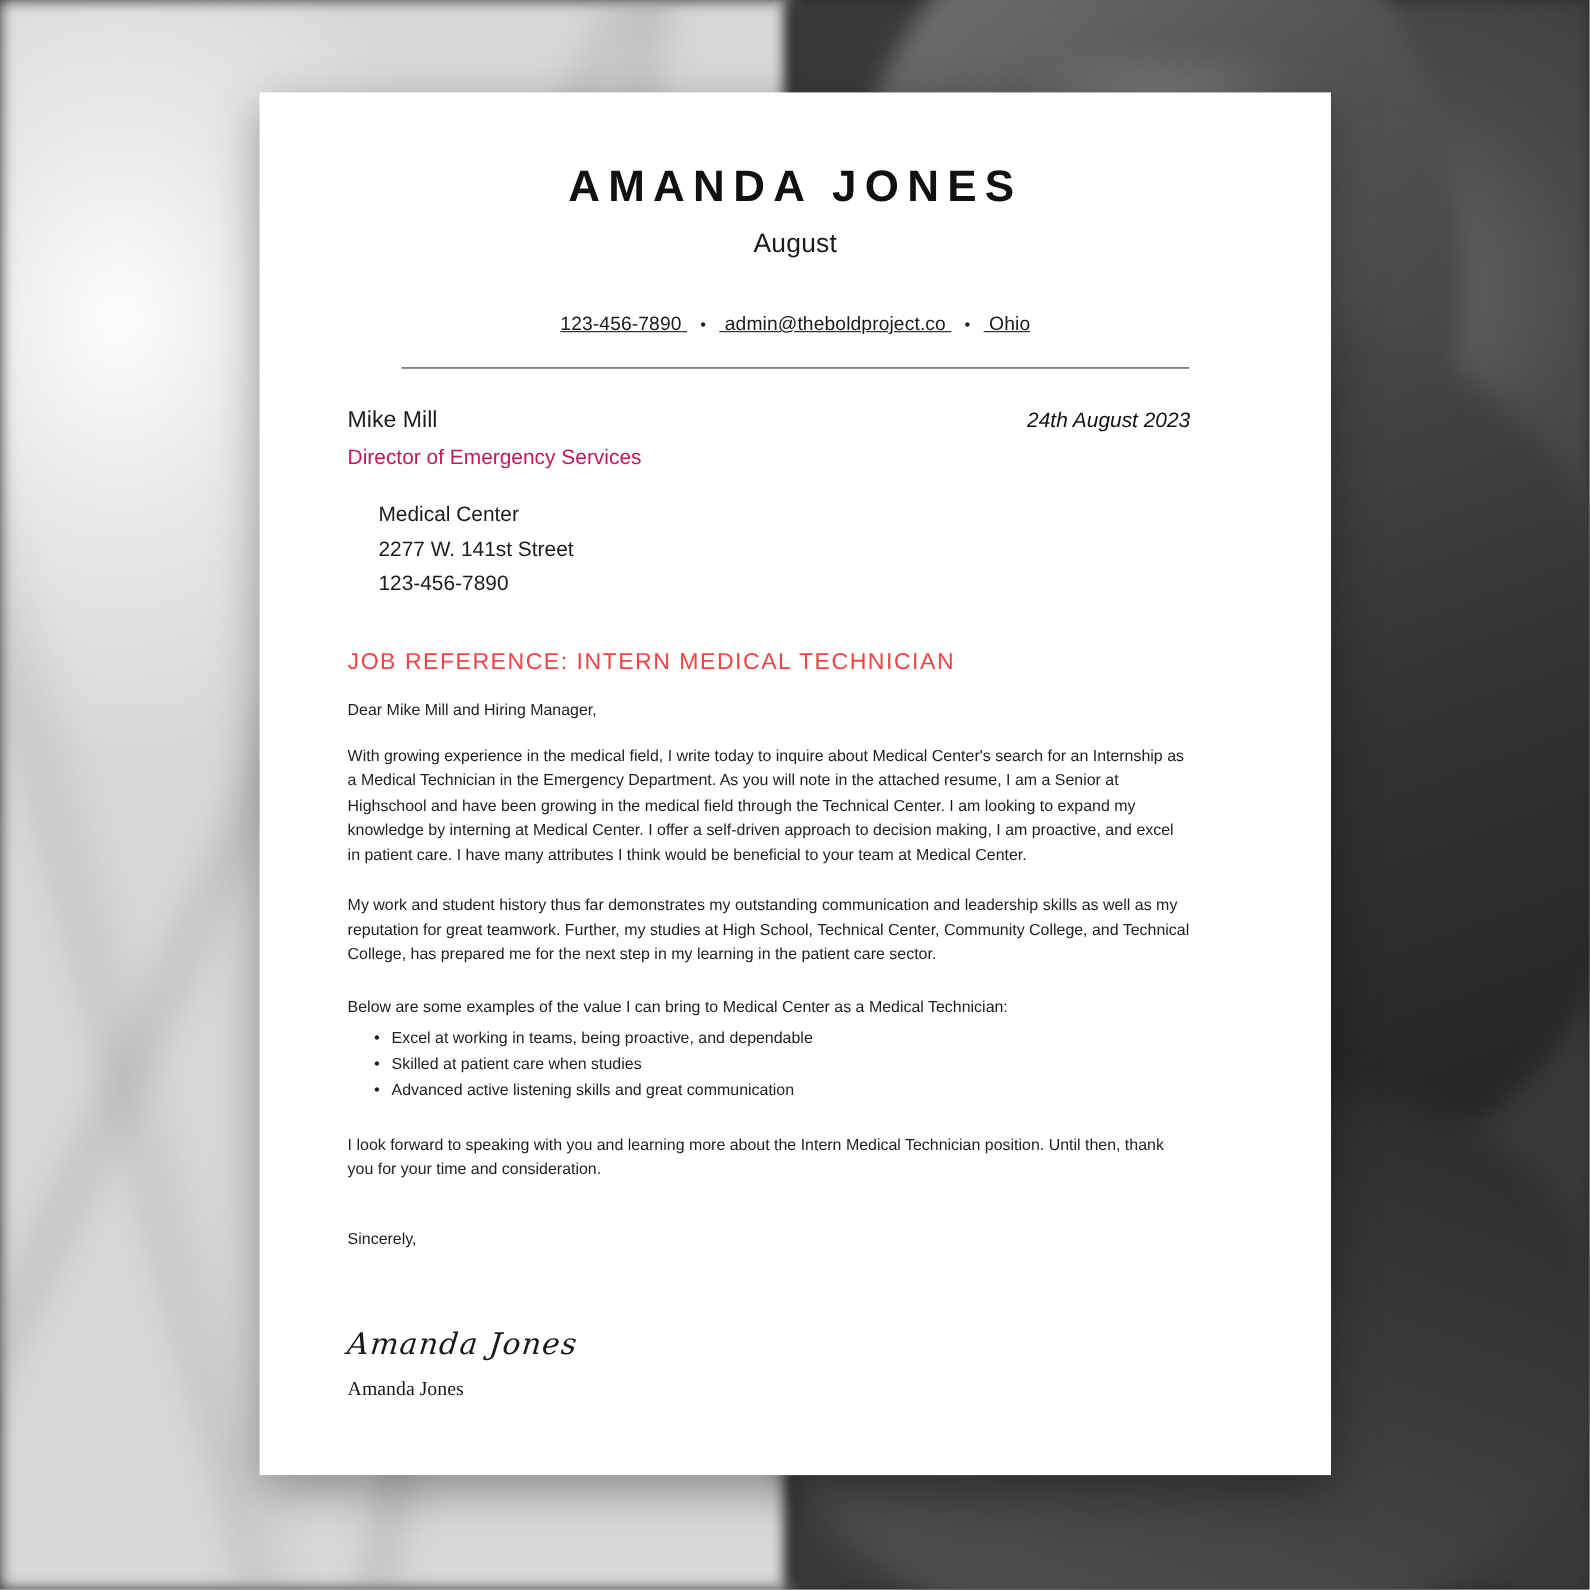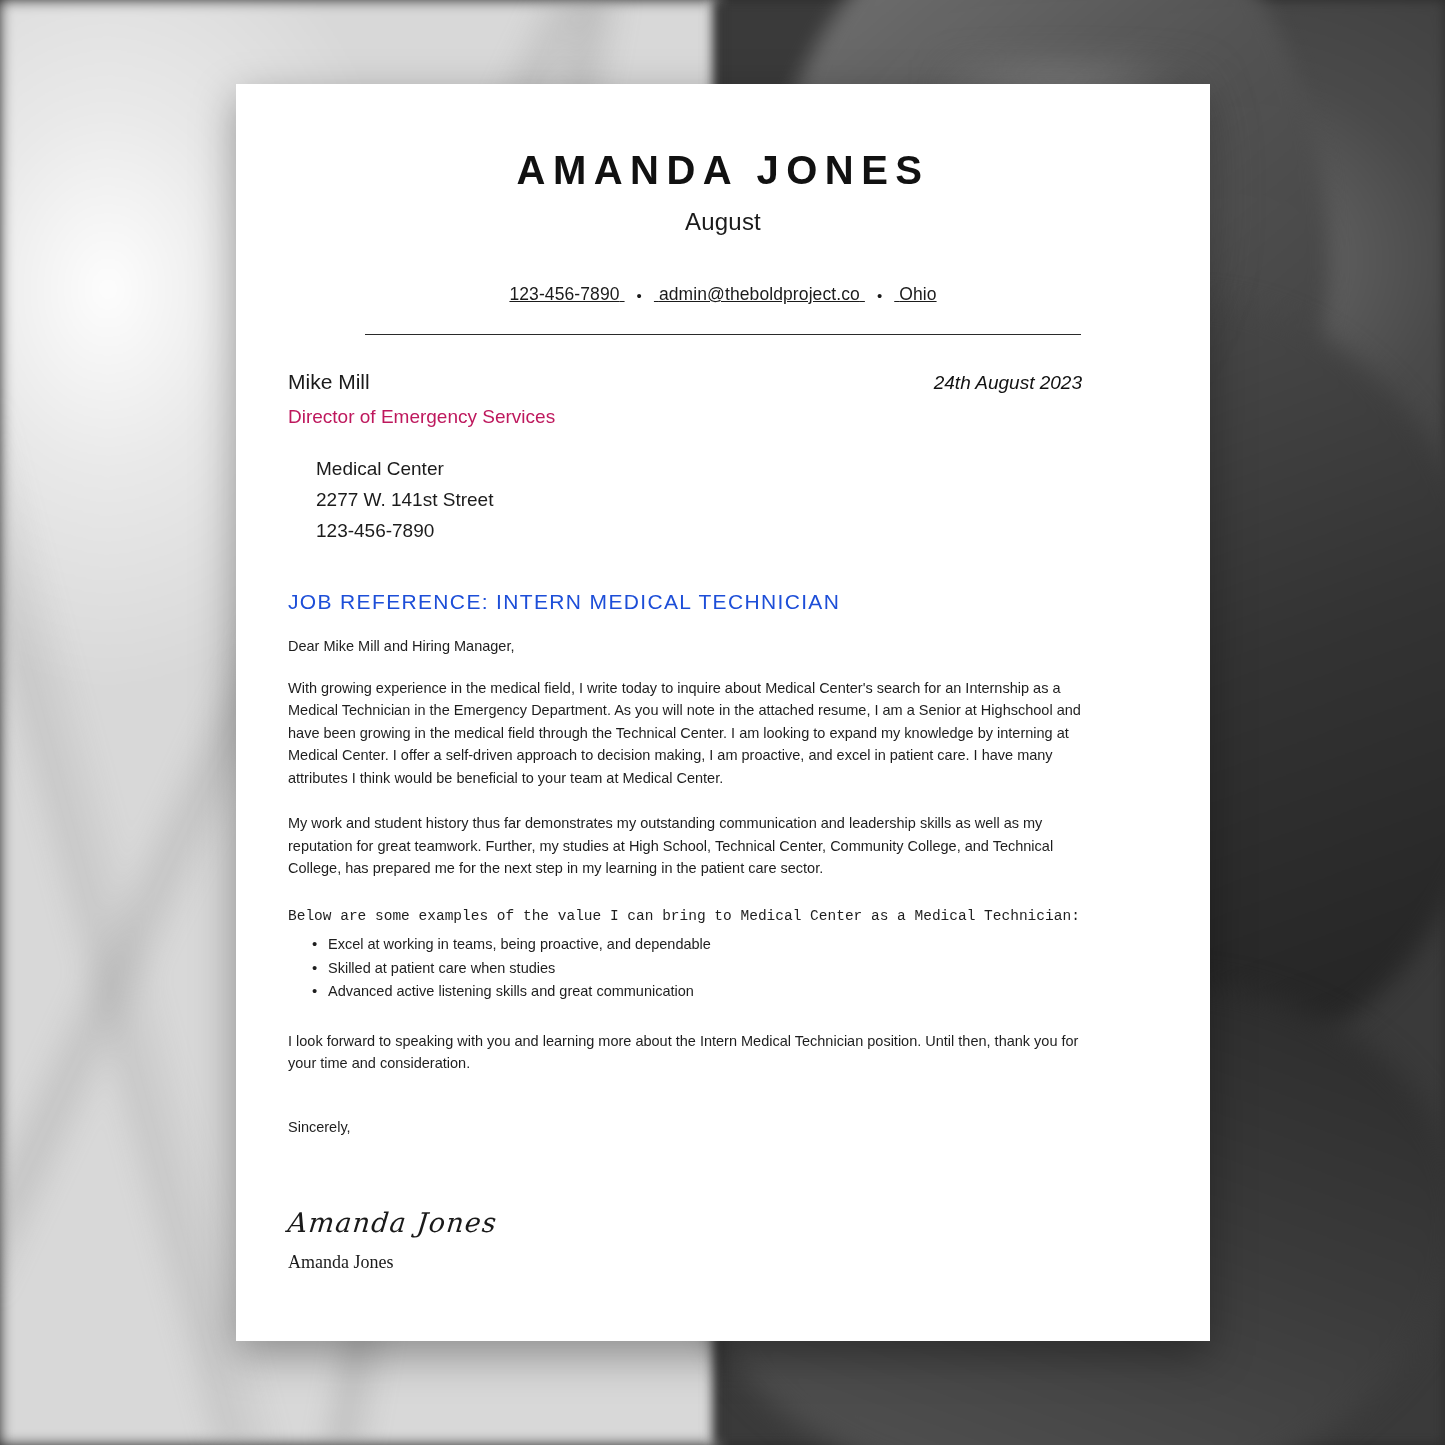--- a/index.html
+++ b/index.html
@@ -144,21 +144,21 @@
   }
   .rule {
     width: 716px;
     height: 1px;
     background: #2a2a2a;
     margin: 29px auto 0 auto;
   }
 
   
   .body-wrap {
-    padding: 0 128px 0 52px;
+    padding: 0 128px 0 80px;
   }
   .recipient-row {
     display: flex;
     justify-content: space-between;
     align-items: flex-start;
     margin-top: 33px;
   }
   .recip-name {
     font-size: 21px;
     color: #1b1b1b;
@@ -181,41 +181,40 @@
     margin-top: 24px;
     font-size: 19px;
     color: #1b1b1b;
     line-height: 1.63;
     margin-left: 28px;
   }
   .job-ref {
     margin-top: 43px;
     font-size: 21px;
     letter-spacing: 1.35px;
-    color: #1d4ed8;
+    color: #ef4444;
     font-weight: 400;
   }
   .salutation {
     margin-top: 24px;
     font-size: 14.5px;
     color: #1e1e1e;
   }
   .para {
     margin-top: 23px;
     font-size: 14.5px;
     line-height: 1.55;
     color: #1e1e1e;
     text-align: left;
   }
   .list-intro {
     margin-top: 25px;
     font-size: 14.5px;
     line-height: 1.55;
     color: #1e1e1e;
-    font-family: Liberation Mono, monospace;
   }
   ul.bullets {
     margin: 6px 0 0 0;
     padding-left: 24px;
     list-style: none;
   }
   ul.bullets li {
     font-size: 14.5px;
     line-height: 1.62;
     color: #1e1e1e;

